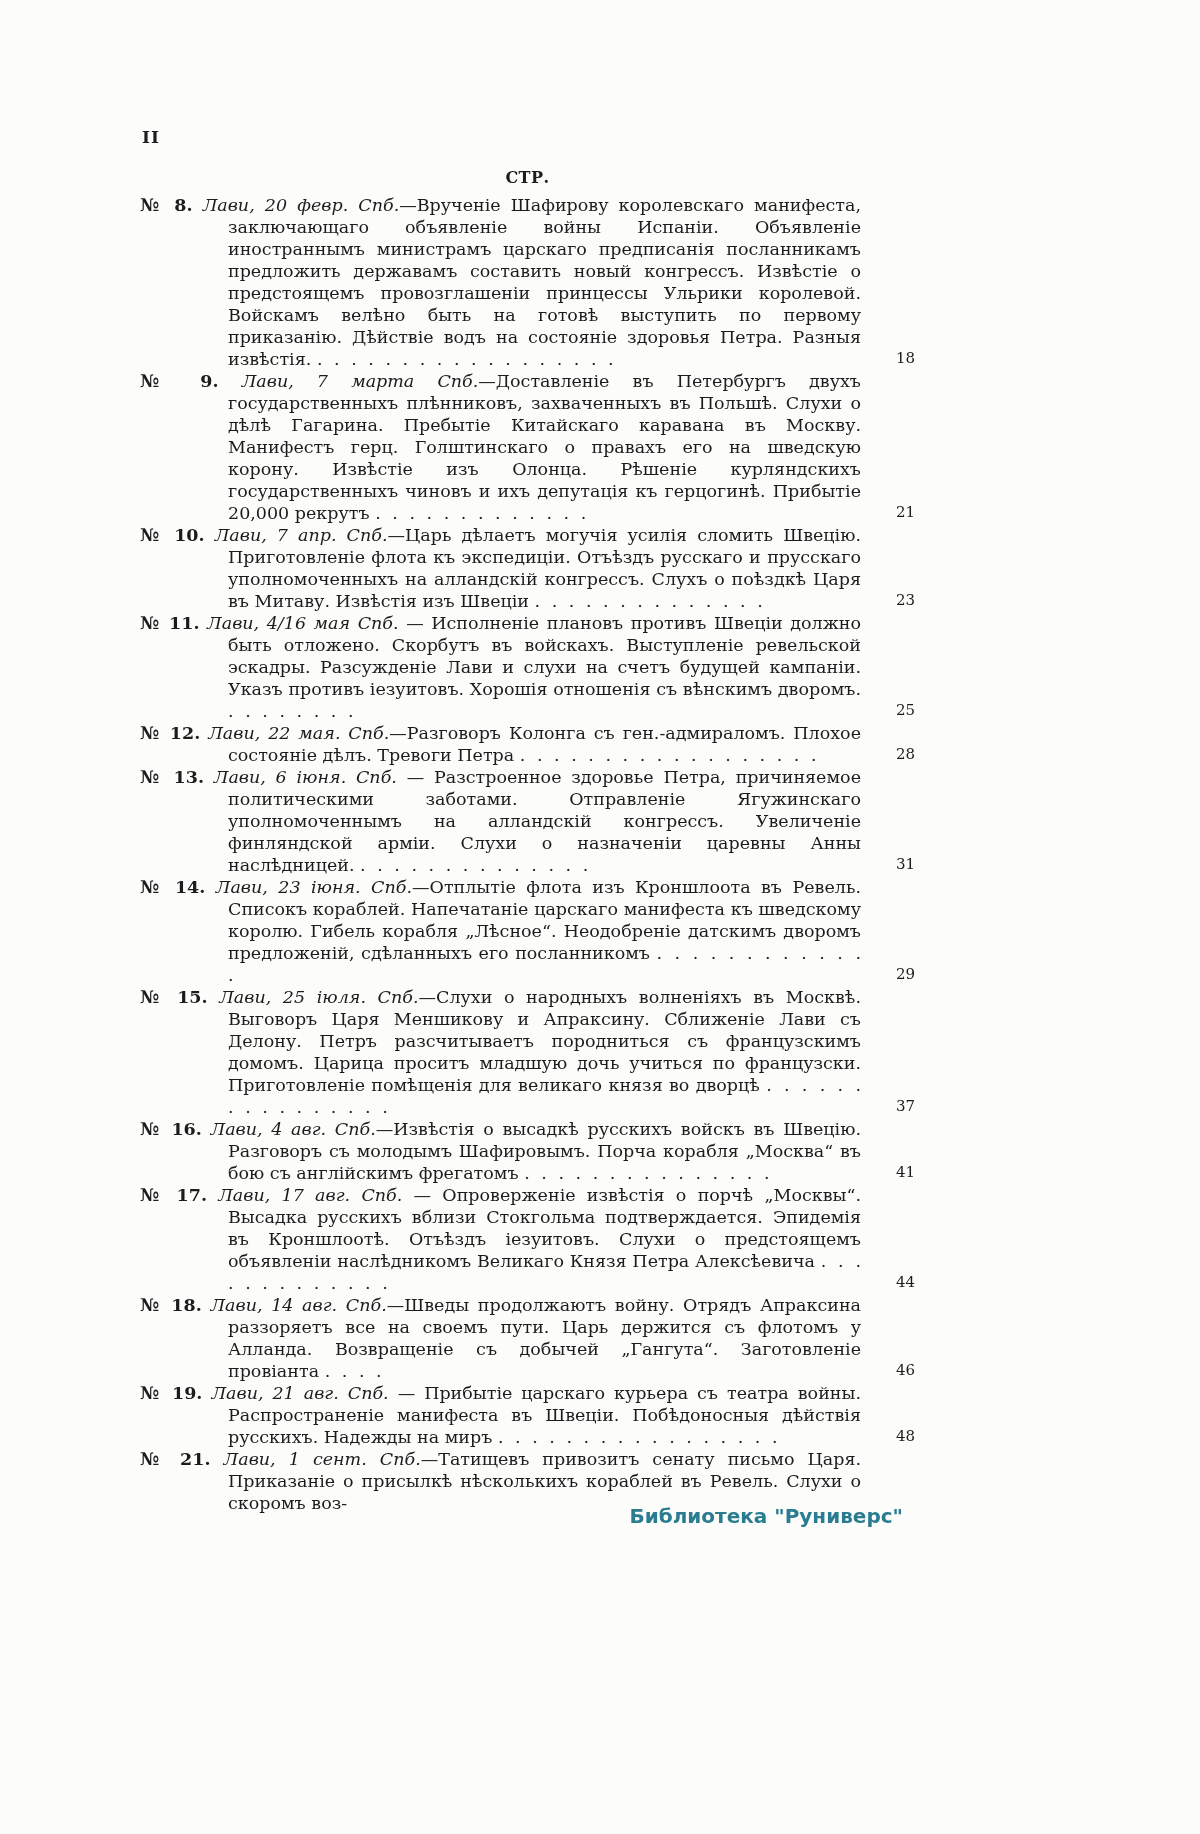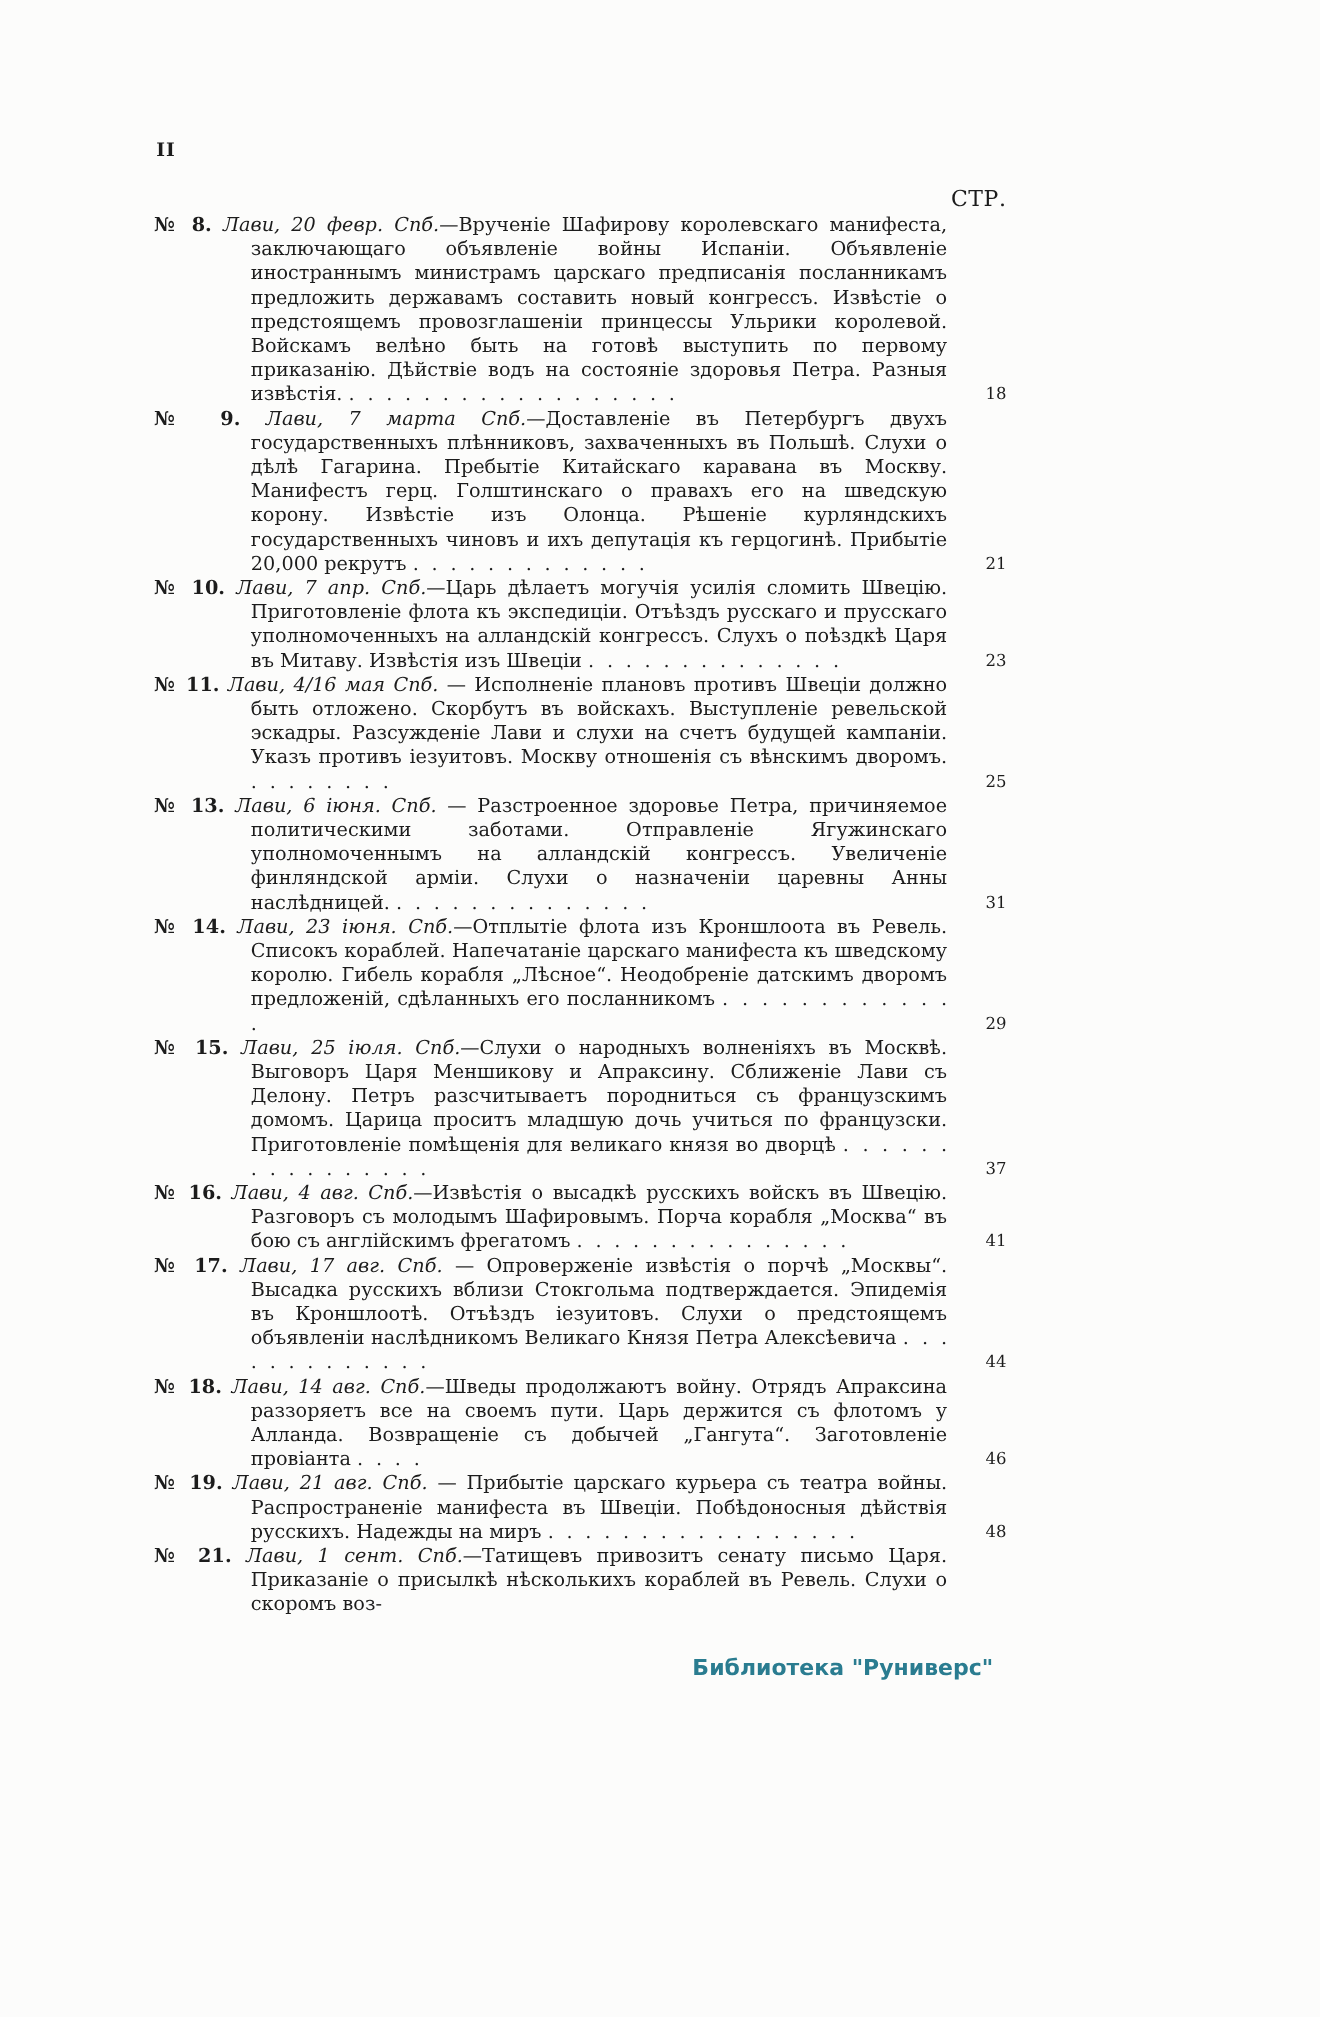--- a/index.html
+++ b/index.html
@@ -22,23 +22,23 @@
     top: 127px;
     font-size: 17px;
     font-weight: 700;
     letter-spacing: 1px;
   }
   .col-header {
     position: absolute;
     left: 140px;
     top: 168px;
     width: 775px;
-    text-align: right;
-    font-size: 20px;
-    font-weight: 400;
+    text-align: center;
+    font-size: 16px;
+    font-weight: 700;
     letter-spacing: 0.5px;
   }
   .toc {
     position: absolute;
     left: 140px;
     top: 194px;
     width: 775px;
     font-size: 17.5px;
     line-height: 22px;
   }
@@ -109,26 +109,34 @@
       <span class="num">№ 10.</span>
       <span class="date">Лави, 7 апр. Спб.</span><span class="desc">—Царь дѣлаетъ могучія усилія сломить Швецію. Приготовленіе флота къ экспедиціи. Отъѣздъ русскаго и прусскаго уполномоченныхъ на алландскій конгрессъ. Слухъ о поѣздкѣ Царя въ Митаву. Извѣстія изъ Швеціи</span>
       <span class="dots">. . . . . . . . . . . . . .</span>
     </div>
     <span class="pagenum">23</span>
   </div>
 
   <div class="entry">
     <div class="entry-text">
       <span class="num">№ 11.</span>
-      <span class="date">Лави, 4/16 мая Спб.</span><span class="desc"> — Исполненіе плановъ противъ Швеціи должно быть отложено. Скорбутъ въ войскахъ. Выступленіе ревельской эскадры. Разсужденіе Лави и слухи на счетъ будущей кампаніи. Указъ противъ іезуитовъ. Москву отношенія съ вѣнскимъ дворомъ.</span>
+      <span class="date">Лави, 4/16 мая Спб.</span><span class="desc"> — Исполненіе плановъ противъ Швеціи должно быть отложено. Скорбутъ въ войскахъ. Выступленіе ревельской эскадры. Разсужденіе Лави и слухи на счетъ будущей кампаніи. Указъ противъ іезуитовъ. Хорошія отношенія съ вѣнскимъ дворомъ.</span>
       <span class="dots">. . . . . . . .</span>
     </div>
     <span class="pagenum">25</span>
   </div>
 
+  <div class="entry">
+    <div class="entry-text">
+      <span class="num">№ 12.</span>
+      <span class="date">Лави, 22 мая. Спб.</span><span class="desc">—Разговоръ Колонга съ ген.-адмираломъ. Плохое состояніе дѣлъ. Тревоги Петра</span>
+      <span class="dots">. . . . . . . . . . . . . . . . . .</span>
+    </div>
+    <span class="pagenum">28</span>
+  </div>
 
   <div class="entry">
     <div class="entry-text">
       <span class="num">№ 13.</span>
       <span class="date">Лави, 6 іюня. Спб.</span><span class="desc"> — Разстроенное здоровье Петра, причиняемое политическими заботами. Отправленіе Ягужинскаго уполномоченнымъ на алландскій конгрессъ. Увеличеніе финляндской арміи. Слухи о назначеніи царевны Анны наслѣдницей.</span>
       <span class="dots">. . . . . . . . . . . . . .</span>
     </div>
     <span class="pagenum">31</span>
   </div>
 

